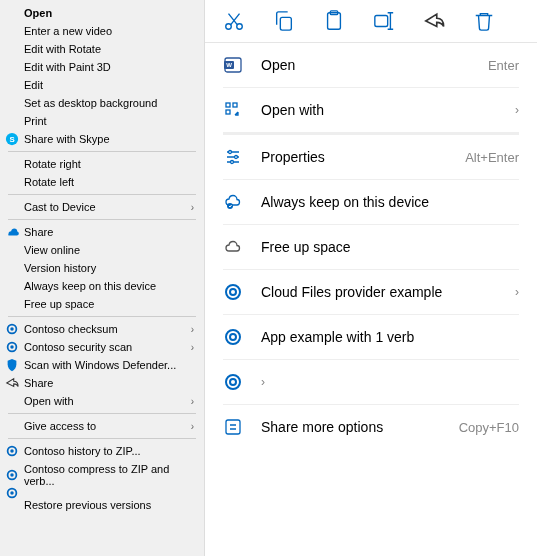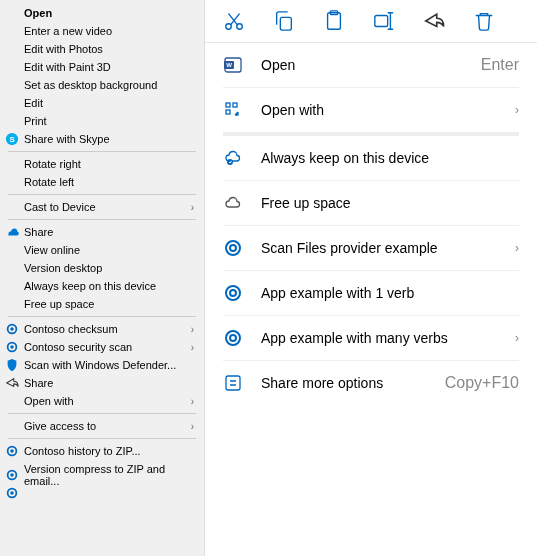--- a/index.html
+++ b/index.html
@@ -10,46 +10,46 @@
 .left-item .li-icon { position: absolute; left: 5px; width: 14px; height: 14px; display: flex; align-items: center; justify-content: center; }
 .left-item .chev { margin-left: auto; color: #666; font-size: 10px; }
 .left-sep { height: 1px; background: #ccc; margin: 3px 8px; }
 .right-menu { flex: 1; background: #fff; display: flex; flex-direction: column; }
 .icon-row { display: flex; align-items: center; gap: 28px; padding: 10px 18px; border-bottom: 1px solid #e5e5e5; }
 .icon-row .ric { width: 22px; height: 22px; display: flex; align-items: center; justify-content: center; color: #0067c0; cursor: pointer; }
 .right-list { flex: 1; overflow-y: auto; }
 .right-item { display: flex; align-items: center; padding: 12px 18px; font-size: 14px; cursor: pointer; gap: 18px; }
 .right-item .ric { width: 20px; height: 20px; display: flex; align-items: center; justify-content: center; flex-shrink: 0; }
 .right-item .lbl { flex: 1; }
-.right-item .short { color: #888; font-size: 16px; }
+.right-item .short { color: #888; font-size: 13px; }
 .right-item .chev { color: #888; font-size: 12px; }
 .right-sep { height: 1px; background: #eee; margin: 0 18px; }
 svg { width: 100%; height: 100%; }
 </style>
 </head>
 <body>
 
 <div class="left-menu" id="left-menu">
     <div class="left-item bold">
       <span>Open</span>
     </div>
     <div class="left-item">
       <span>Enter a new video</span>
     </div>
     <div class="left-item">
-      <span>Edit with Photos</span>
+      <span>Edit with Rotate</span>
     </div>
     <div class="left-item">
       <span>Edit with Paint 3D</span>
     </div>
     <div class="left-item">
+      <span>Edit</span>
+    </div>
+    <div class="left-item">
       <span>Set as desktop background</span>
-    </div>
-    <div class="left-item">
-      <span>Edit</span>
     </div>
     <div class="left-item">
       <span>Print</span>
     </div>
     <div class="left-item">
       <span class="li-icon">
         <svg viewBox="0 0 16 16">
           <circle cx="8" cy="8" r="7" fill="#00aff0"></circle>
           <text x="8" y="11" font-size="9" text-anchor="middle" fill="#fff" font-weight="bold">S</text>
         </svg>
@@ -74,21 +74,21 @@
         <svg viewBox="0 0 16 16">
           <path d="M4 10a3 3 0 013-3c.3-1.7 1.8-3 3.5-3A3.5 3.5 0 0114 7.5c1 .2 1.8 1 1.8 2.2 0 1.3-1 2.3-2.3 2.3H4a2 2 0 010-2z" fill="#0078d4"></path>
         </svg>
       </span>
       <span>Share</span>
     </div>
     <div class="left-item">
       <span>View online</span>
     </div>
     <div class="left-item">
-      <span>Version desktop</span>
+      <span>Version history</span>
     </div>
     <div class="left-item">
       <span>Always keep on this device</span>
     </div>
     <div class="left-item">
       <span>Free up space</span>
     </div>
     <div class="left-sep"></div>
     <div class="left-item">
       <span class="li-icon">
@@ -145,29 +145,32 @@
       </span>
       <span>Contoso history to ZIP...</span>
     </div>
     <div class="left-item">
       <span class="li-icon">
         <svg viewBox="0 0 16 16">
           <circle cx="8" cy="8" r="5" fill="none" stroke="#0067c0" stroke-width="2"></circle>
           <circle cx="8" cy="8" r="2" fill="#0067c0"></circle>
         </svg>
       </span>
-      <span>Version compress to ZIP and email...</span>
-    </div>
-    <div class="left-item">
-      <span class="li-icon">
-        <svg viewBox="0 0 16 16">
-          <circle cx="8" cy="8" r="5" fill="none" stroke="#0067c0" stroke-width="2"></circle>
-          <circle cx="8" cy="8" r="2" fill="#0067c0"></circle>
-        </svg>
-      </span>
+      <span>Contoso compress to ZIP and verb...</span>
+    </div>
+    <div class="left-item">
+      <span class="li-icon">
+        <svg viewBox="0 0 16 16">
+          <circle cx="8" cy="8" r="5" fill="none" stroke="#0067c0" stroke-width="2"></circle>
+          <circle cx="8" cy="8" r="2" fill="#0067c0"></circle>
+        </svg>
+      </span>
+    </div>
+    <div class="left-item">
+      <span>Restore previous versions</span>
     </div>
   </div>
 <div class="right-menu">
   <div class="icon-row" id="icon-row">
       <div class="ric">
         <svg viewBox="0 0 24 24" fill="none" stroke="#0067c0" stroke-width="1.5">
           <circle cx="6" cy="18" r="3"></circle>
           <circle cx="18" cy="18" r="3"></circle>
           <path d="M8.5 16L18 4M15.5 16L6 4"></path>
         </svg>
@@ -222,20 +225,32 @@
             <rect x="3" y="10" width="4" height="4"></rect>
             <path d="M12 15l3-3M15 12v3h-3" stroke="#0067c0"></path>
           </svg>
         </span>
         <span class="lbl">Open with</span>
         <span class="chev">›</span>
       </div>
       <div class="right-sep"></div>
       <div class="right-sep"></div>
       <div class="right-sep"></div>
+      <div class="right-item">
+        <span class="ric">
+          <svg viewBox="0 0 20 20" fill="none" stroke="#0067c0" stroke-width="1.3">
+            <path d="M4 5h12M4 10h12M4 15h12"></path>
+            <circle cx="7" cy="5" r="1.5" fill="#fff"></circle>
+            <circle cx="13" cy="10" r="1.5" fill="#fff"></circle>
+            <circle cx="9" cy="15" r="1.5" fill="#fff"></circle>
+          </svg>
+        </span>
+        <span class="lbl">Properties</span>
+        <span class="short">Alt+Enter</span>
+      </div>
       <div class="right-sep"></div>
       <div class="right-item">
         <span class="ric">
           <svg viewBox="0 0 20 20" fill="none" stroke="#0067c0" stroke-width="1.3">
             <path d="M6 13a3 3 0 010-6c.3-2 2-3.5 4-3.5 2.2 0 4 1.8 4 4 1.5 0 2.5 1 2.5 2.5S15.5 13 14 13H6z"></path>
             <circle cx="7" cy="14" r="3" fill="#0067c0" stroke="none"></circle>
             <path d="M6 14l1 1 1.5-2" stroke="#fff" stroke-width="1"></path>
           </svg>
         </span>
         <span class="lbl">Always keep on this device</span>
@@ -250,42 +265,41 @@
         <span class="lbl">Free up space</span>
       </div>
       <div class="right-sep"></div>
       <div class="right-item">
         <span class="ric">
           <svg viewBox="0 0 20 20">
             <circle cx="10" cy="10" r="7" fill="none" stroke="#0067c0" stroke-width="2"></circle>
             <circle cx="10" cy="10" r="3" fill="none" stroke="#0067c0" stroke-width="2"></circle>
           </svg>
         </span>
-        <span class="lbl">Scan Files provider example</span>
+        <span class="lbl">Cloud Files provider example</span>
         <span class="chev">›</span>
       </div>
       <div class="right-sep"></div>
       <div class="right-item">
         <span class="ric">
           <svg viewBox="0 0 20 20">
             <circle cx="10" cy="10" r="7" fill="none" stroke="#0067c0" stroke-width="2"></circle>
             <circle cx="10" cy="10" r="3" fill="none" stroke="#0067c0" stroke-width="2"></circle>
           </svg>
         </span>
         <span class="lbl">App example with 1 verb</span>
       </div>
       <div class="right-sep"></div>
       <div class="right-item">
         <span class="ric">
           <svg viewBox="0 0 20 20">
             <circle cx="10" cy="10" r="7" fill="none" stroke="#0067c0" stroke-width="2"></circle>
             <circle cx="10" cy="10" r="3" fill="none" stroke="#0067c0" stroke-width="2"></circle>
           </svg>
         </span>
-        <span class="lbl">App example with many verbs</span>
         <span class="chev">›</span>
       </div>
       <div class="right-sep"></div>
       <div class="right-item">
         <span class="ric">
           <svg viewBox="0 0 20 20" fill="none" stroke="#0067c0" stroke-width="1.3">
             <rect x="3" y="3" width="14" height="14" rx="2"></rect>
             <path d="M7 8h6M7 12h6"></path>
           </svg>
         </span>

